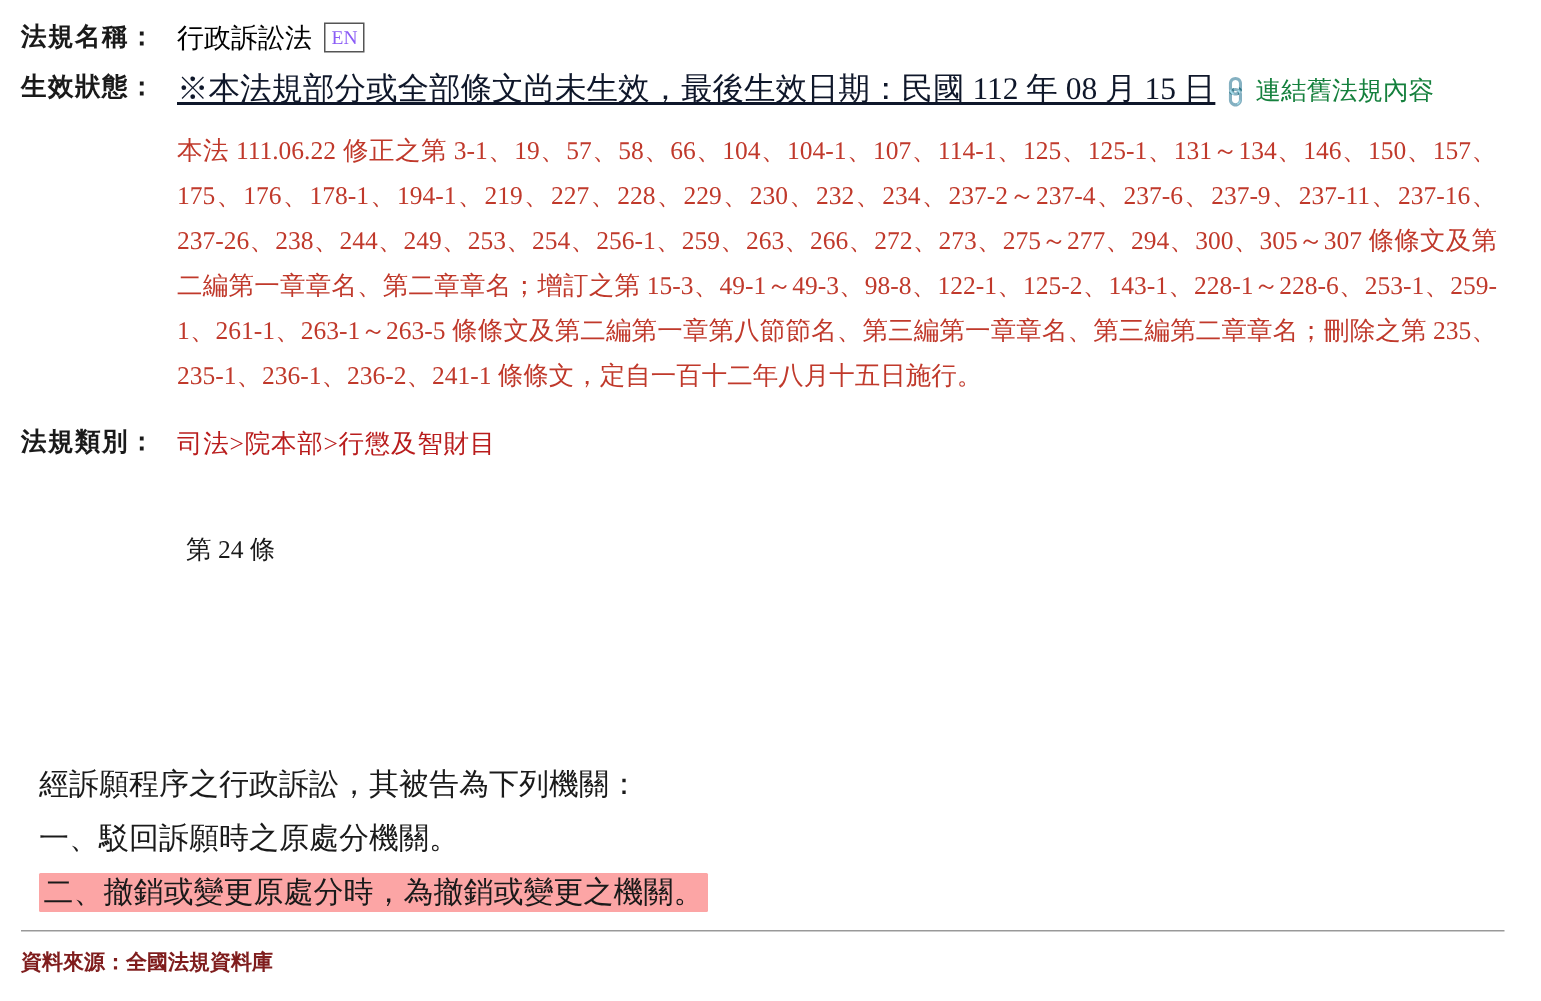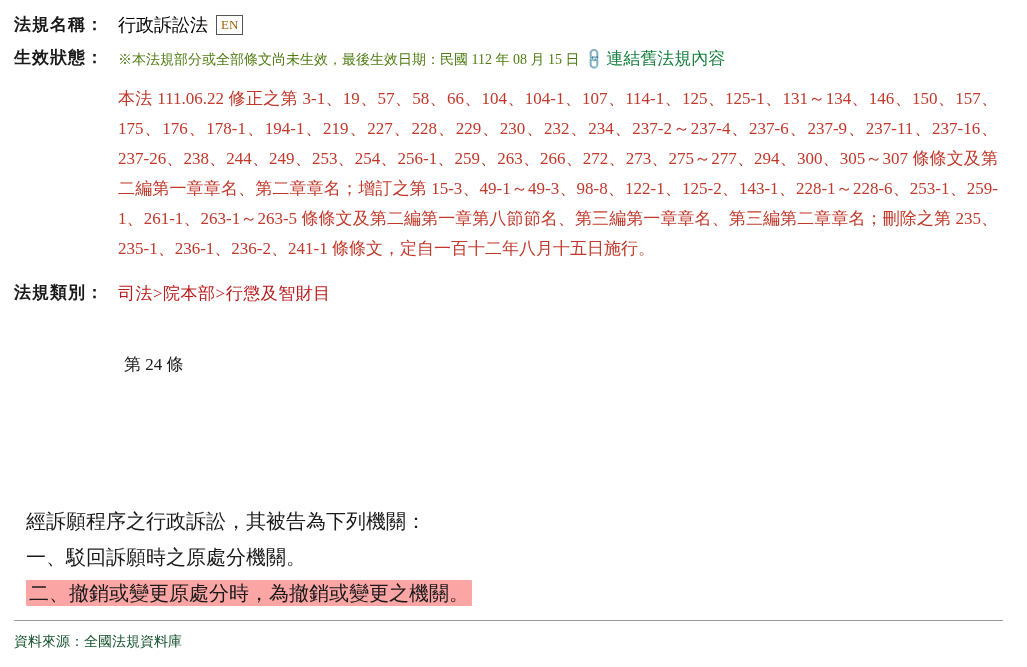--- a/index.html
+++ b/index.html
@@ -52,28 +52,29 @@
   }
   .en-badge {
     display: inline-block;
     border: 1px solid #555;
     font-size: 13px;
     font-family: "Liberation Serif", serif;
     padding: 0px 4px 1px 4px;
     margin-left: 8px;
     line-height: 17px;
     vertical-align: 2px;
-    color: #a16207;
+    color: #8b5cf6;
     background: #fff;
     cursor: pointer;
   }
   .status-text {
-    color: #4d7c0f;
-    font-size: 14px;
+    color: #0f172a;
+    font-size: 21px;
     line-height: 28px;
+    text-decoration: underline;
   }
   .link-old {
     color: #15803d;
     text-decoration: none;
     cursor: pointer;
   }
   .link-icon {
     display: inline-block;
     transform: rotate(-45deg);
     font-size: 15px;
@@ -134,21 +135,22 @@
     right: 24px;
     bottom: 16px;
   }
   .footer-rule {
     border: 0;
     border-top: 1px solid #999;
     margin: 0 0 12px 0;
   }
   .footer-text {
     font-size: 14px;
-    color: #14532d;
+    color: #7f1d1d;
+    font-weight: bold;
   }
 </style>
 </head>
 <body>
 
 <div class="page">
 
   <div class="meta-row">
     <div class="meta-label">法規名稱：</div>
     <div class="meta-value">

